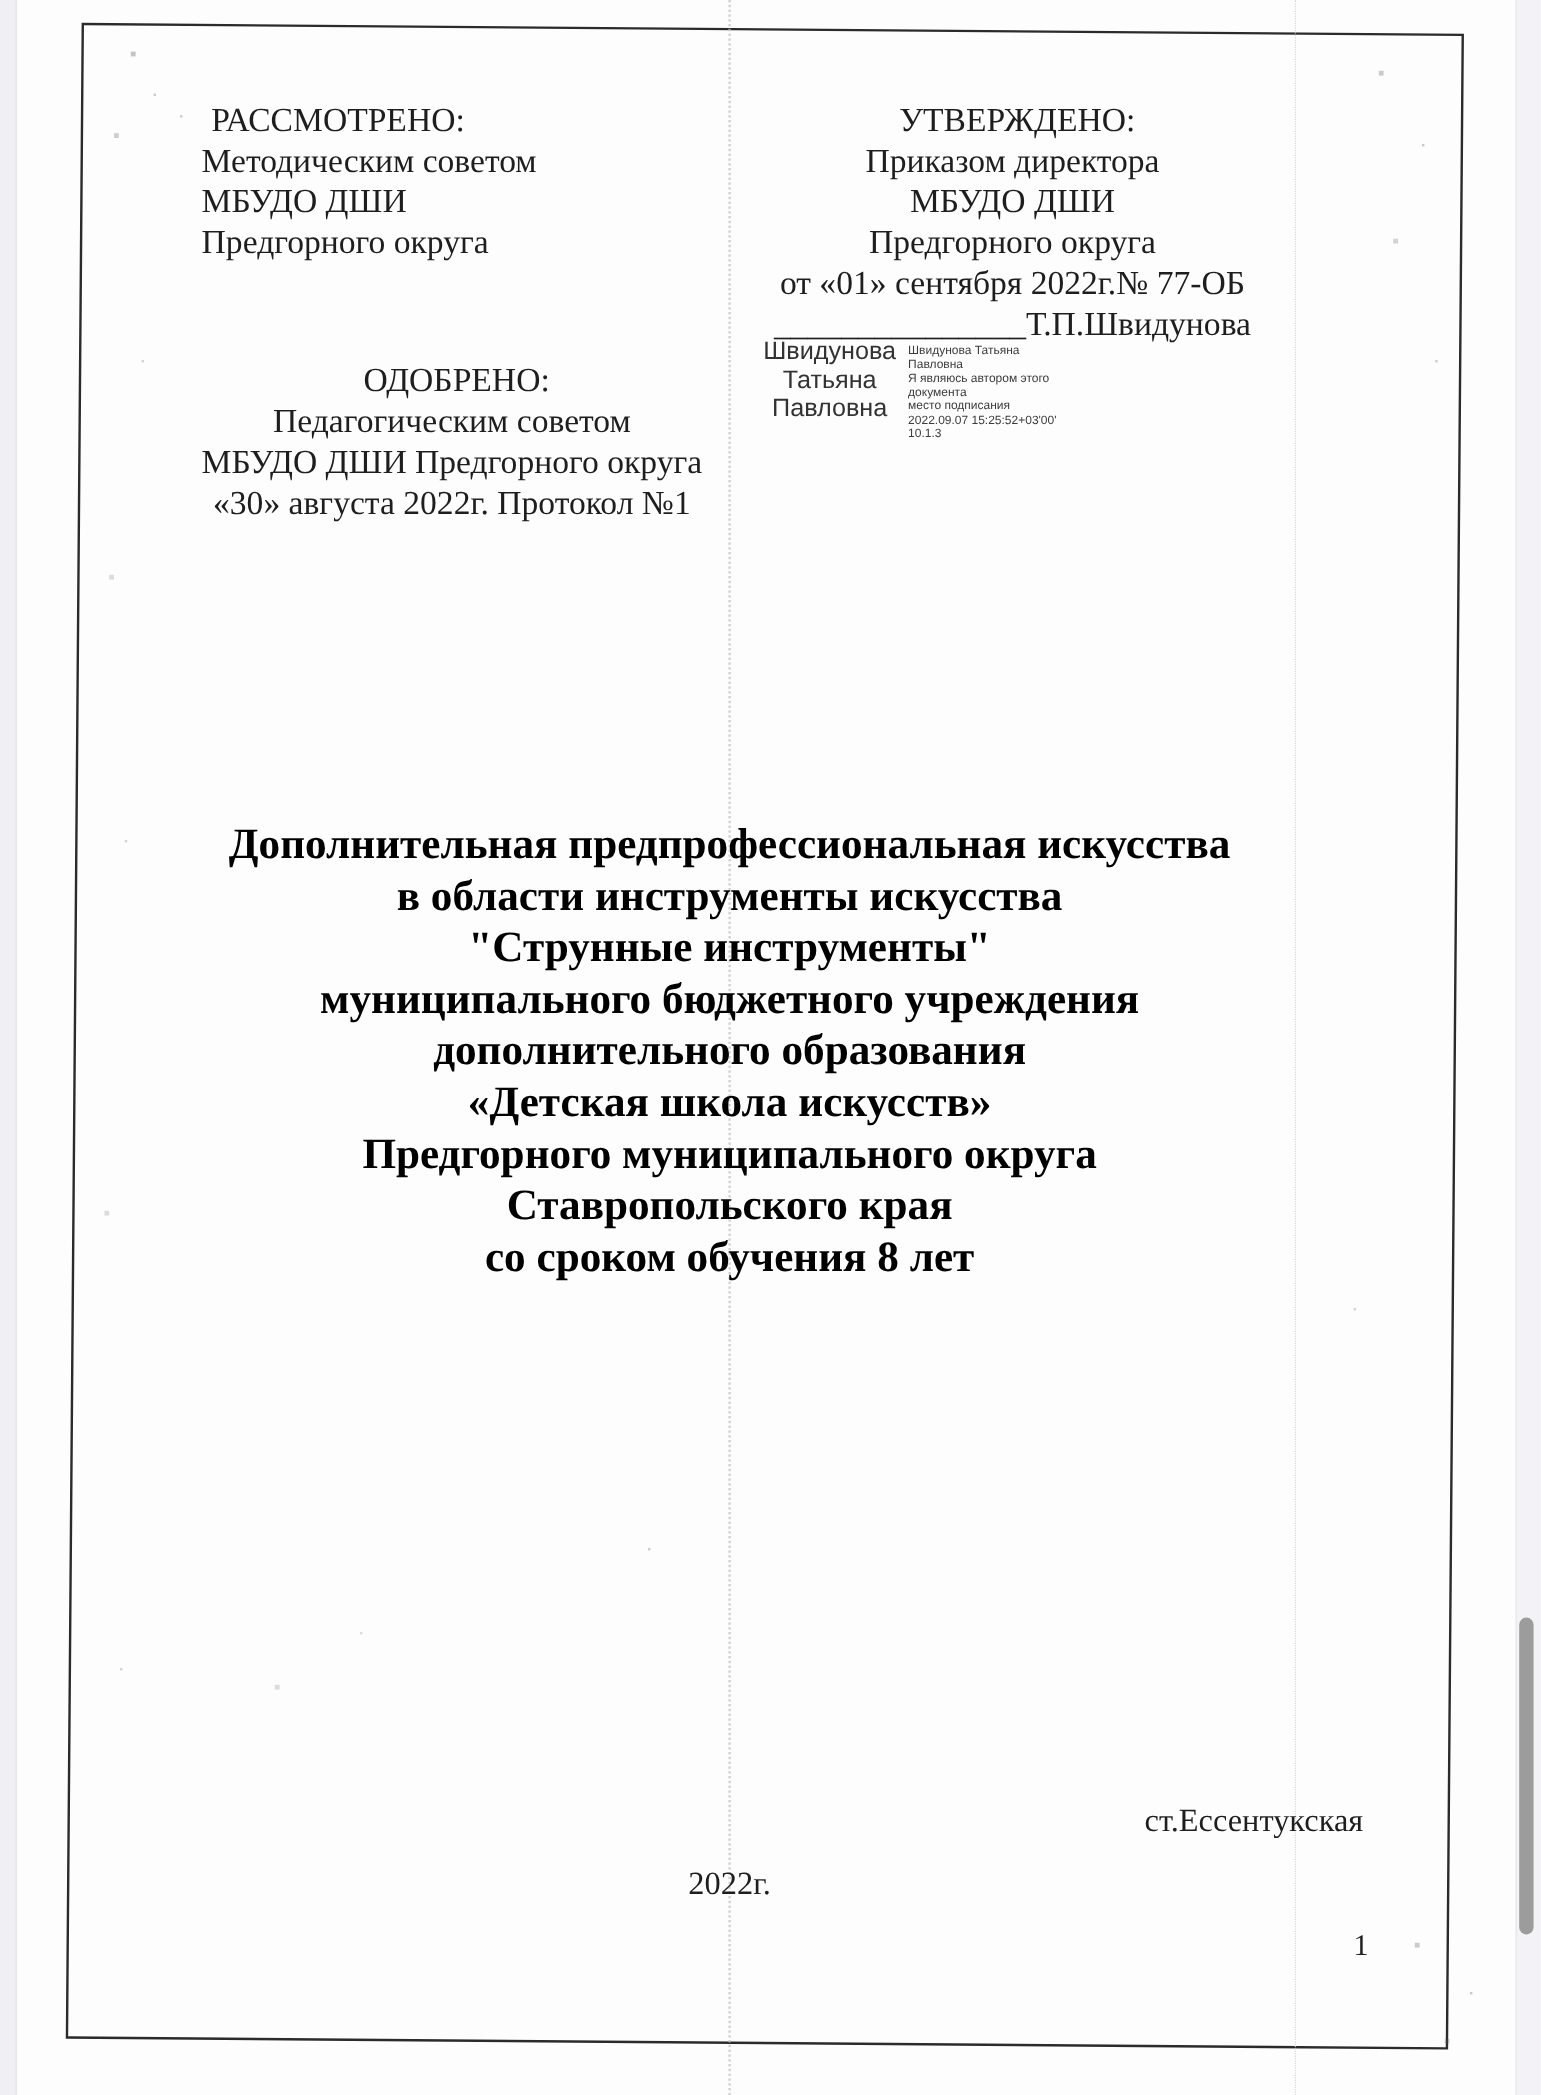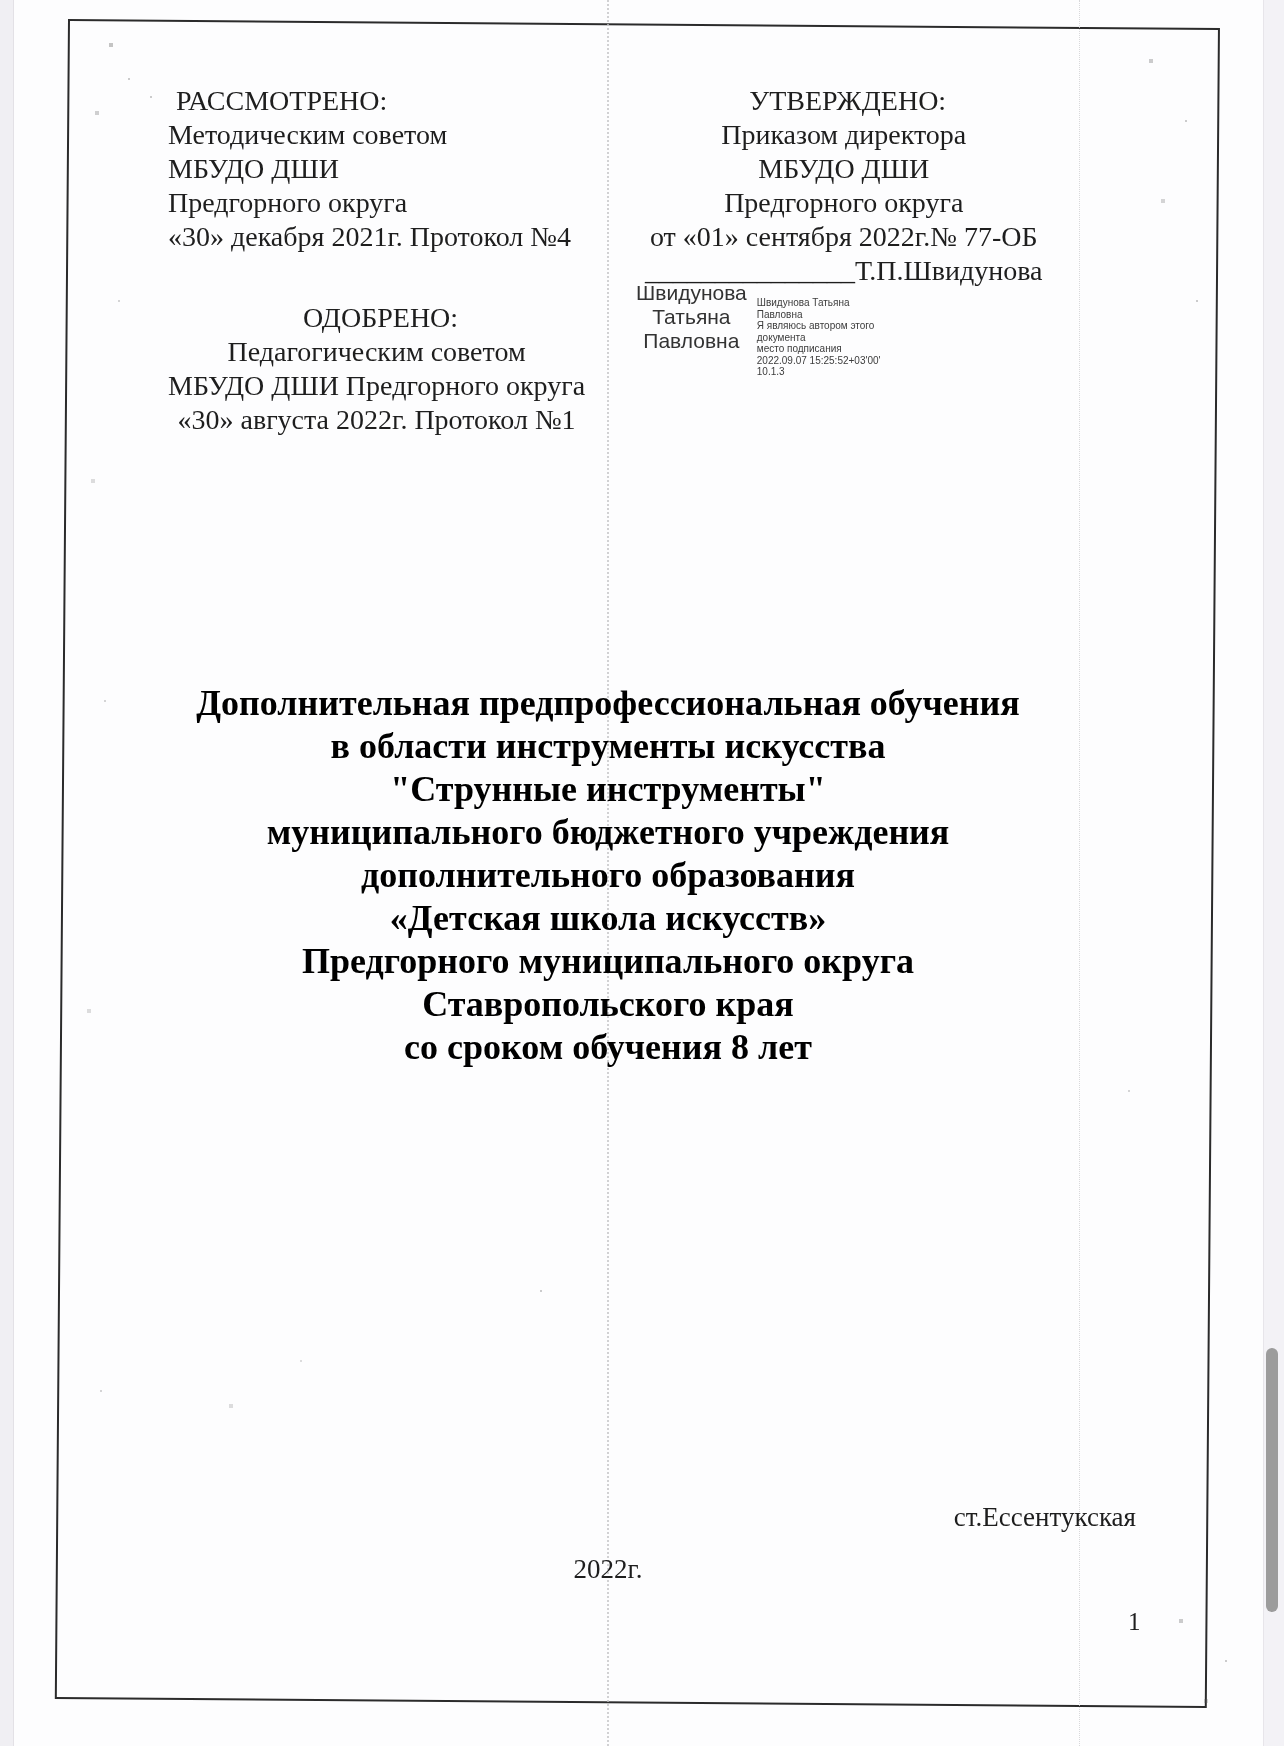--- a/index.html
+++ b/index.html
@@ -54,21 +54,21 @@
   .reviewed-block{left:168px;top:84px;font-family:Liberation Serif, serif;}
   .approved-block{left:645px;top:84px;text-align:center;}
   .endorsed-block{left:168px;top:301px;text-align:center;}
 
   .digital-signature{
     position:absolute;left:636px;top:281px;
     display:flex;gap:10px;align-items:flex-start;
     font-family:Liberation Sans, sans-serif;color:#3a3a3a;
   }
   .sig-name{font-size:21px;line-height:24px;text-align:center;min-width:110px;color:#333;}
-  .sig-details{font-size:10px;line-height:11.5px;padding-top:16px;color:#3c3c3c;}
+  .sig-details{font-size:10px;line-height:11.5px;padding-top:6px;color:#3c3c3c;}
 
   .main-title{
     position:absolute;left:80px;top:682px;width:1056px;
     text-align:center;font-weight:bold;font-size:36px;line-height:43px;
     color:#000;
   }
 
   .footer-place{position:absolute;left:80px;top:1502px;width:1056px;text-align:right;font-size:27px;}
   .footer-year{position:absolute;left:80px;top:1554px;width:1056px;text-align:center;font-size:27px;}
 
@@ -96,21 +96,20 @@
   <div class="fold-line fold-center"></div>
   <div class="fold-line fold-right"></div>
 
   <div class="scan-noise"></div>
 
   <div class="block reviewed-block">
     <div class="indent">РАССМОТРЕНО:</div>
     <div>Методическим советом</div>
     <div>МБУДО ДШИ</div>
     <div>Предгорного округа</div>
-    <div>«30» декабря 2021г. Протокол №4</div>
   </div>
 
   <div class="block approved-block">
     <div class="indent">УТВЕРЖДЕНО:</div>
     <div>Приказом директора</div>
     <div>МБУДО ДШИ</div>
     <div>Предгорного округа</div>
     <div>от «01» сентября 2022г.№ 77-ОБ</div>
     <div>_______________Т.П.Швидунова</div>
   </div>
@@ -133,21 +132,21 @@
   </div>
 
   <div class="block endorsed-block">
     <div class="indent">ОДОБРЕНО:</div>
     <div>Педагогическим советом</div>
     <div>МБУДО ДШИ Предгорного округа</div>
     <div>«30» августа 2022г. Протокол №1</div>
   </div>
 
   <div class="main-title">
-    <div>Дополнительная предпрофессиональная обучения</div>
+    <div>Дополнительная предпрофессиональная искусства</div>
     <div>в области инструменты искусства</div>
     <div>"Струнные инструменты"</div>
     <div>муниципального бюджетного учреждения</div>
     <div>дополнительного образования</div>
     <div>«Детская школа искусств»</div>
     <div>Предгорного муниципального округа</div>
     <div>Ставропольского края</div>
     <div>со сроком обучения 8 лет</div>
   </div>
 

